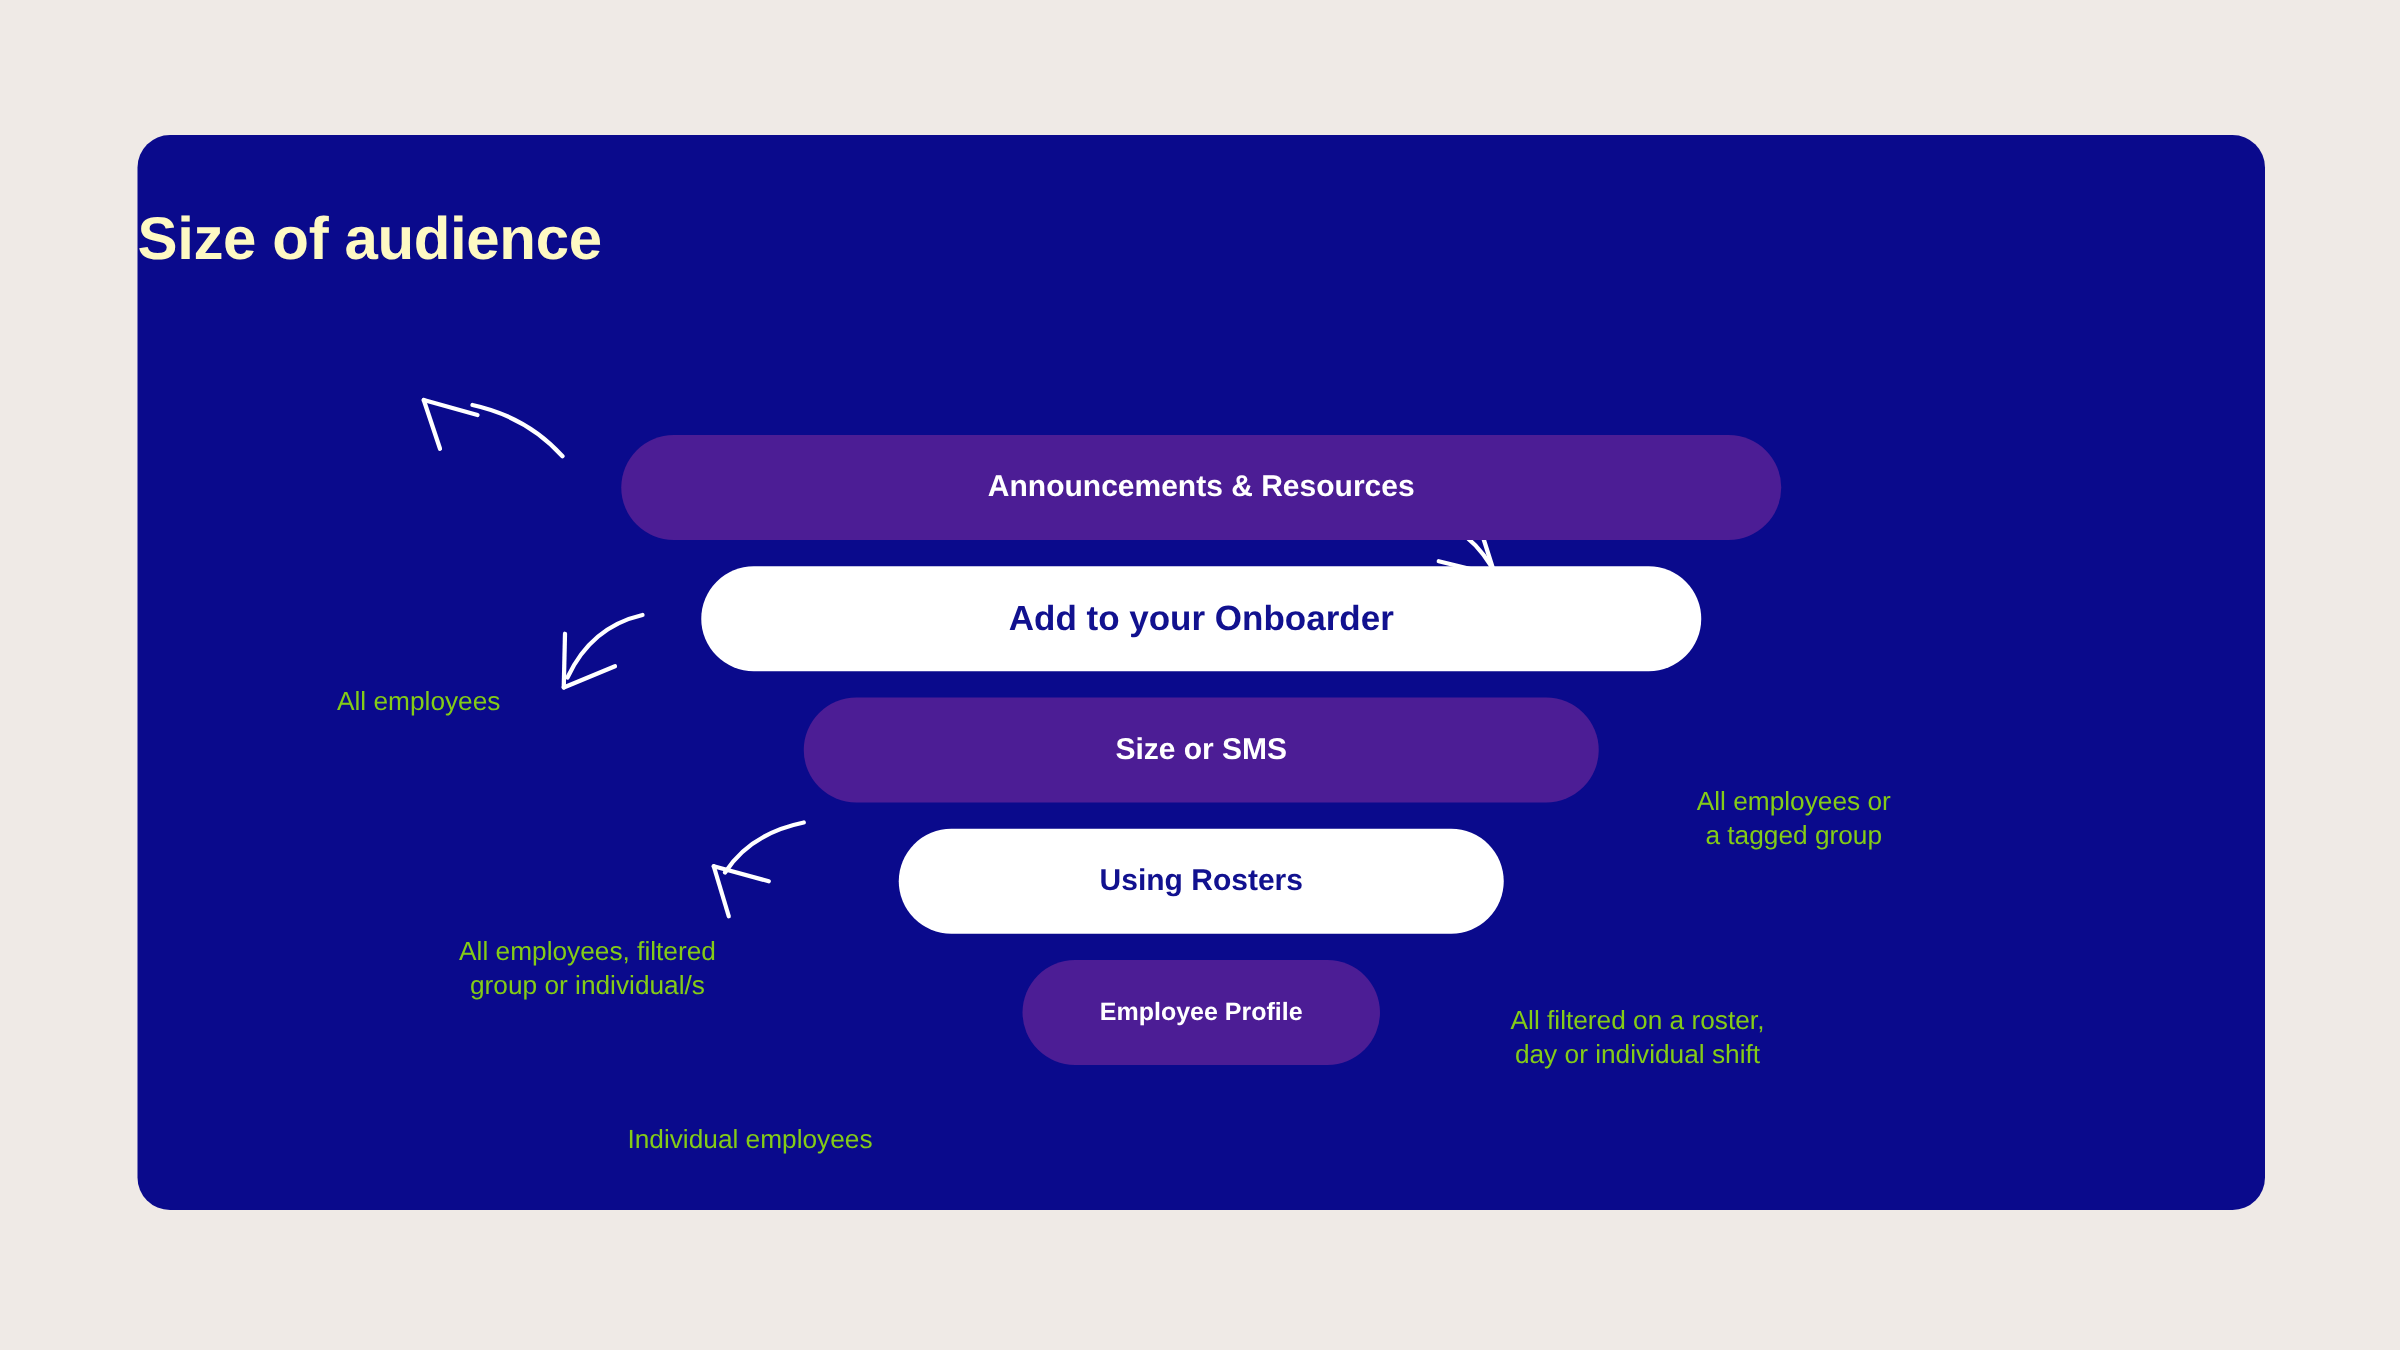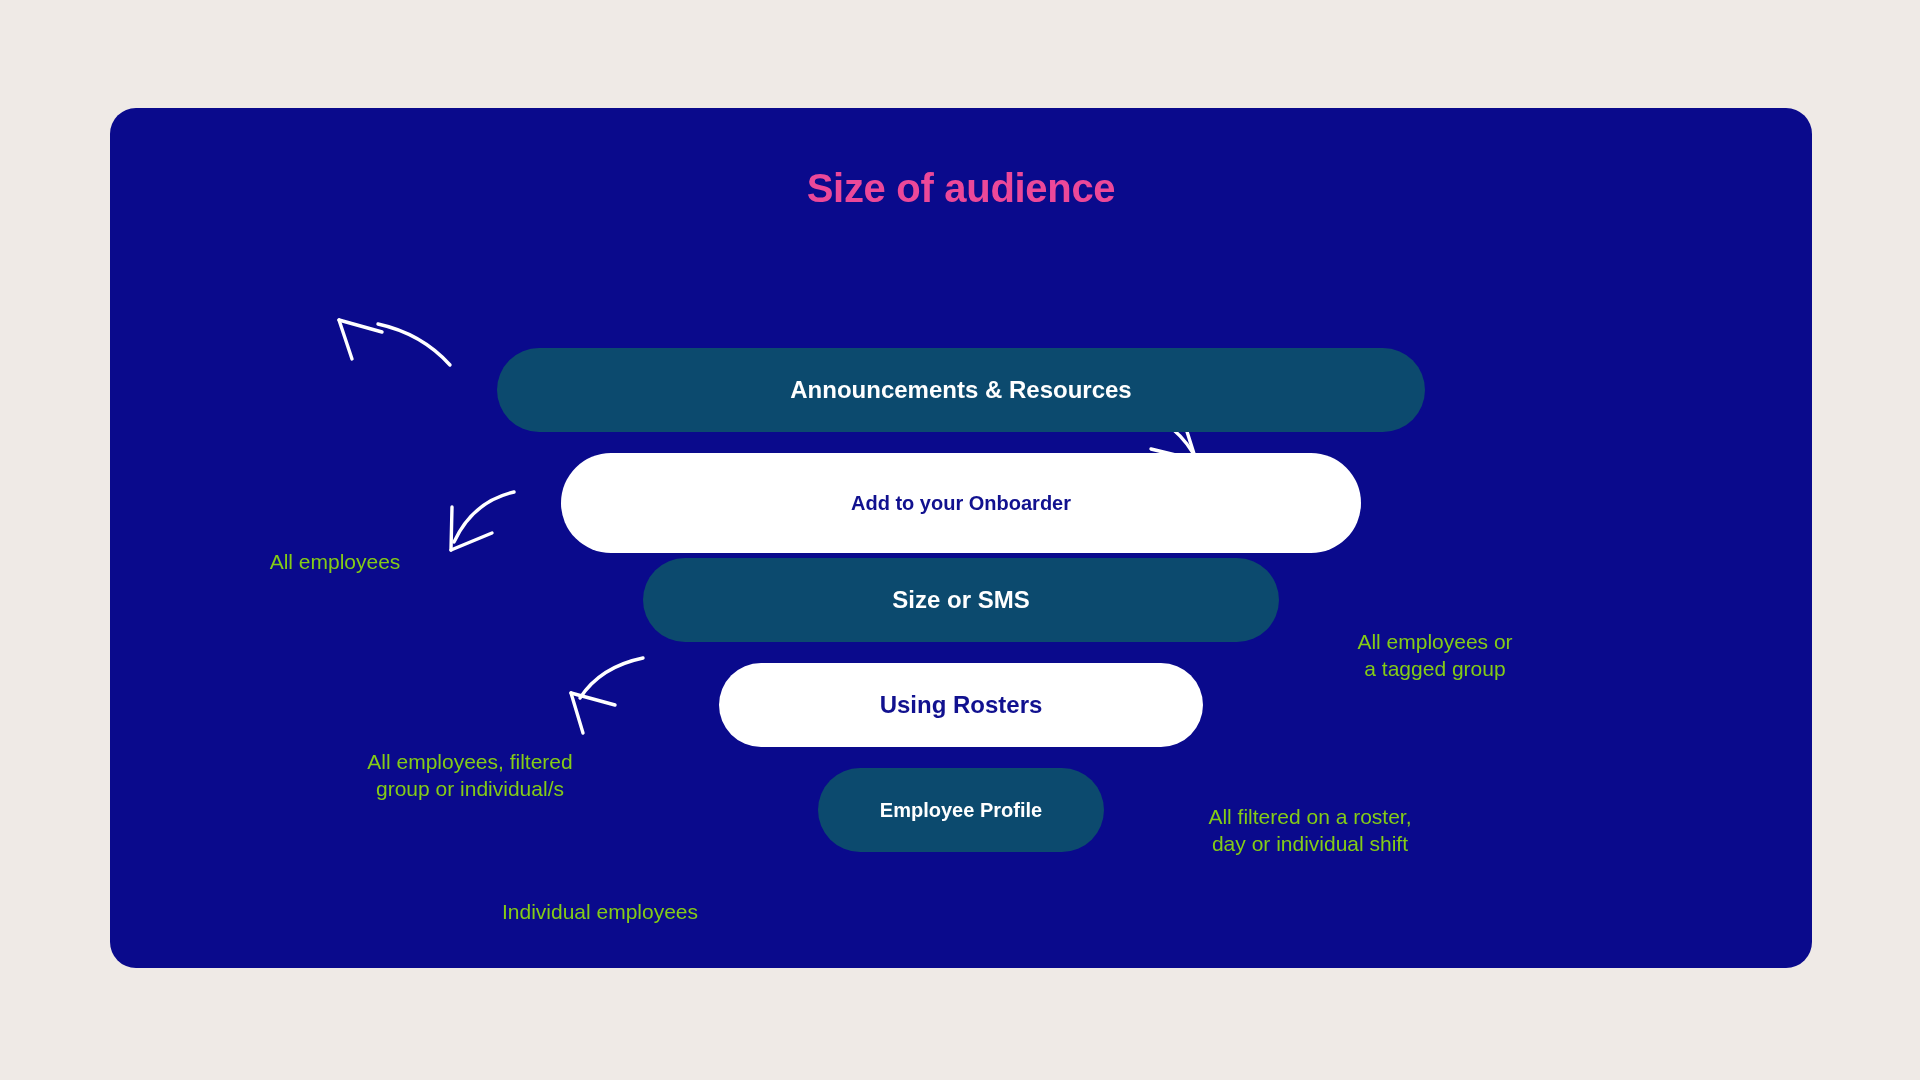--- a/index.html
+++ b/index.html
@@ -30,51 +30,50 @@
     background: #0a0a8c;
     border-radius: 26px;
   }
 
   
   #page-title {
     position: absolute;
     left: 0;
     top: 60px;
     width: 1702px;
-    text-align: center;
-    color: #ec4899;
-    font-size: 40px;
+    color: #fef9c3;
+    font-size: 48px;
     font-weight: bold;
     letter-spacing: -0.3px;
     line-height: 1;
   }
 
   
   .pill {
     position: absolute;
     display: flex;
     align-items: center;
     justify-content: center;
     border-radius: 999px;
     font-weight: bold;
     box-sizing: border-box;
     white-space: nowrap;
   }
   .pill.blue {
-    background: #0c4a6e;
+    background: #4c1d95;
     color: #ffffff;
     text-align: center;
   }
   .pill.white {
     background: #ffffff;
     color: #11118f;
   }
 
   #pill-1 { left: 387px; top: 240px; width: 928px; height: 84px; font-size: 24px; }
-  #pill-2 { left: 451px; top: 345px; width: 800px; height: 100px; font-size: 20px; }
+  #pill-2 { left: 451px; top: 345px; width: 800px; height: 84px; font-size: 28px; }
   #pill-3 { left: 533px; top: 450px; width: 636px; height: 84px; font-size: 24px; }
   #pill-4 { left: 609px; top: 555px; width: 484px; height: 84px; font-size: 24px; }
   #pill-5 { left: 708px; top: 660px; width: 286px; height: 84px; font-size: 20px; }
 
   
   .annotation {
     position: absolute;
     color: #84cc16;
     font-size: 21px;
     line-height: 1.3;

